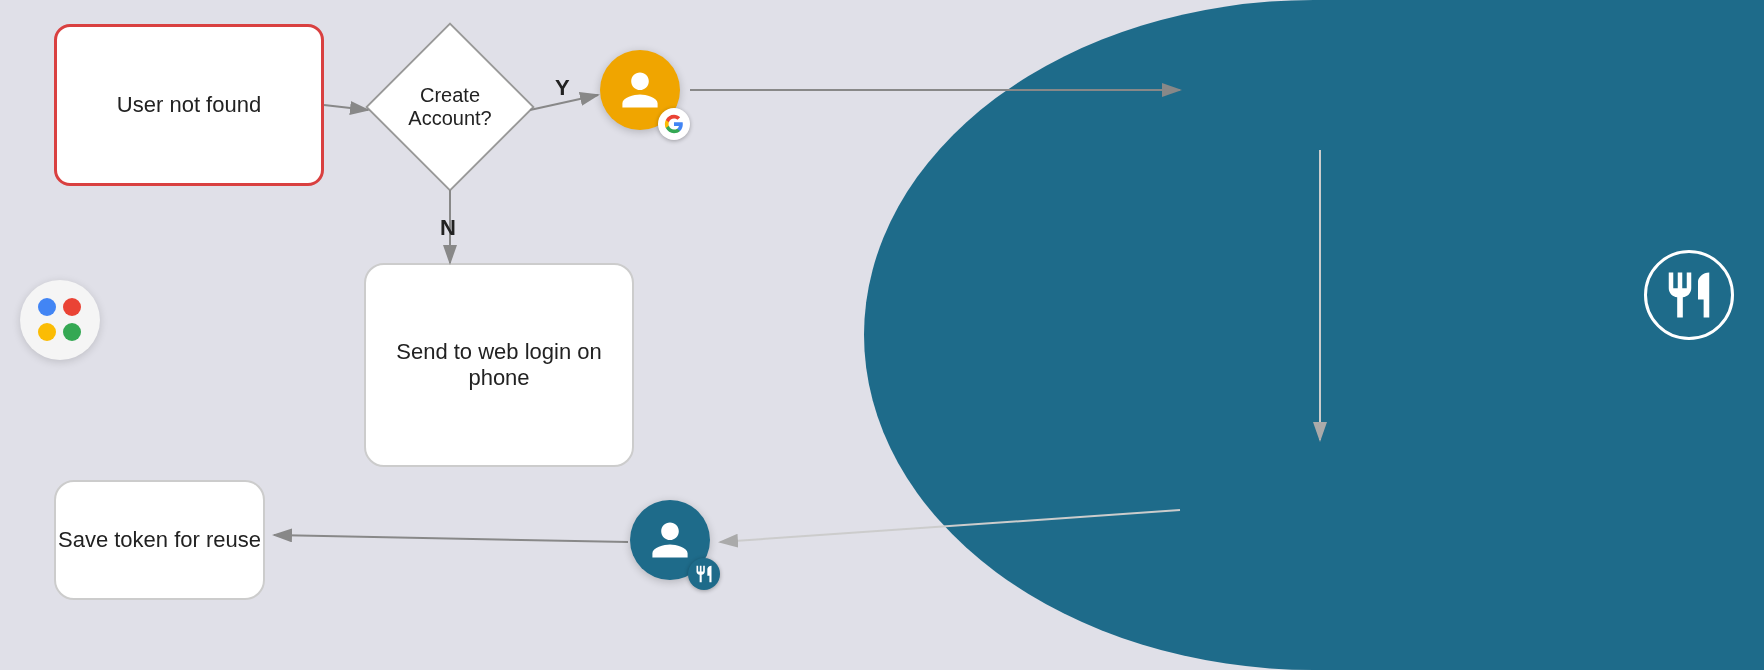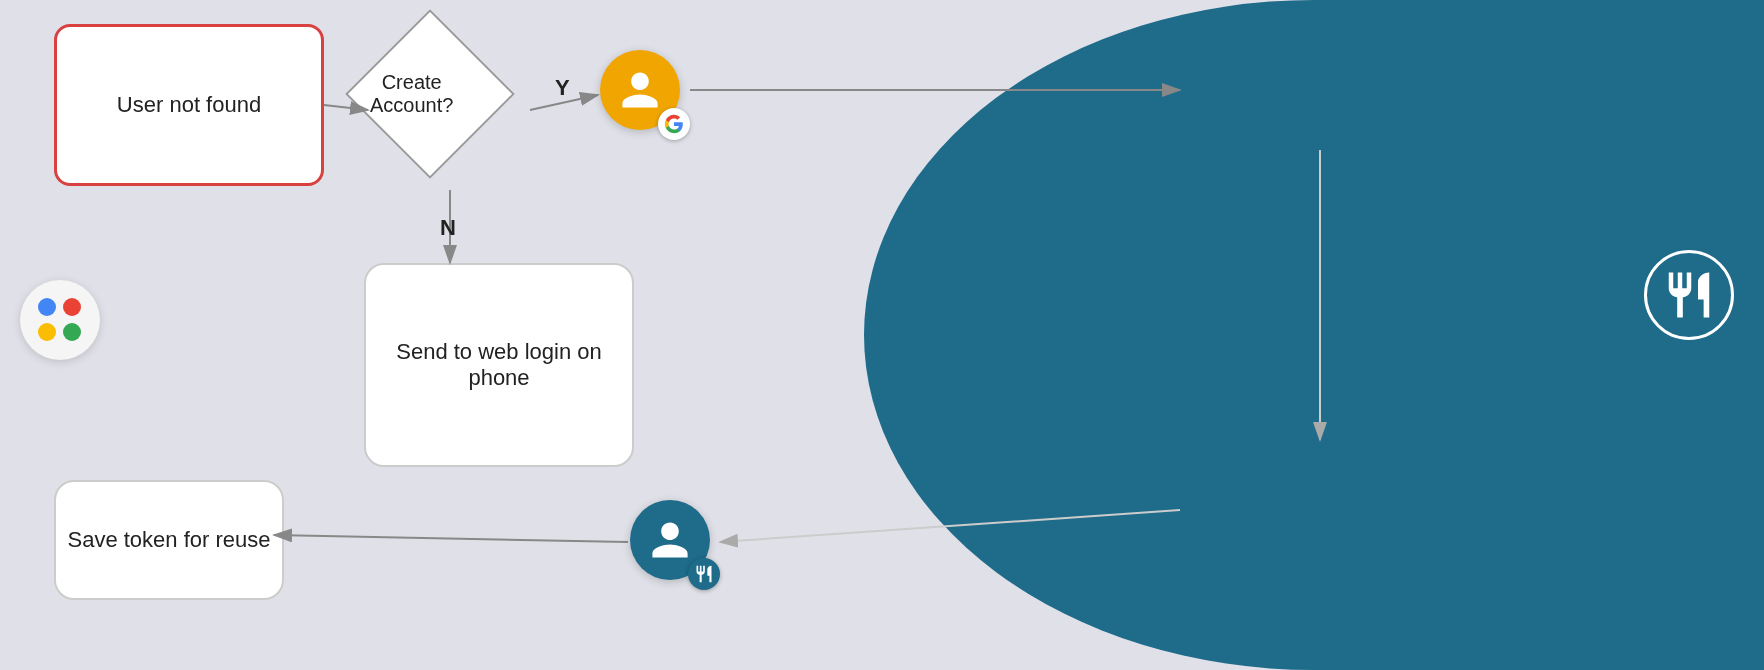--- a/index.html
+++ b/index.html
@@ -51,21 +51,21 @@
 
     .node-send-to-web {
       left: 364px; top: 263px;
       width: 270px; height: 204px;
       border: 2px solid #ccc;
       border-radius: 20px;
     }
 
     .node-save-token {
       left: 54px; top: 480px;
-      width: 230px; height: 120px;
+      width: 211px; height: 120px;
       border: 2px solid #ccc;
       border-radius: 20px;
     }
 
     .node-validate-id {
       left: 1180px; top: 30px;
       width: 280px; height: 120px;
       border: 2px solid #ccc;
       border-radius: 16px;
       color: #111;
@@ -75,23 +75,23 @@
       left: 1180px; top: 440px;
       width: 300px; height: 140px;
       border: 2px solid #ccc;
       border-radius: 16px;
       color: #111;
     }
 
     
     .diamond-wrapper {
       position: absolute;
-      left: 370px; top: 14px;
+      left: 370px; top: 27px;
       width: 160px; height: 160px;
-      display: flex; align-items: center; 
+      display: flex; align-items: center; justify-content: center;
     }
     .diamond {
       width: 120px; height: 120px;
       background: #fff;
       border: 2px solid #999;
       transform: rotate(45deg);
       position: absolute;
     }
     .diamond-label {
       position: relative;

